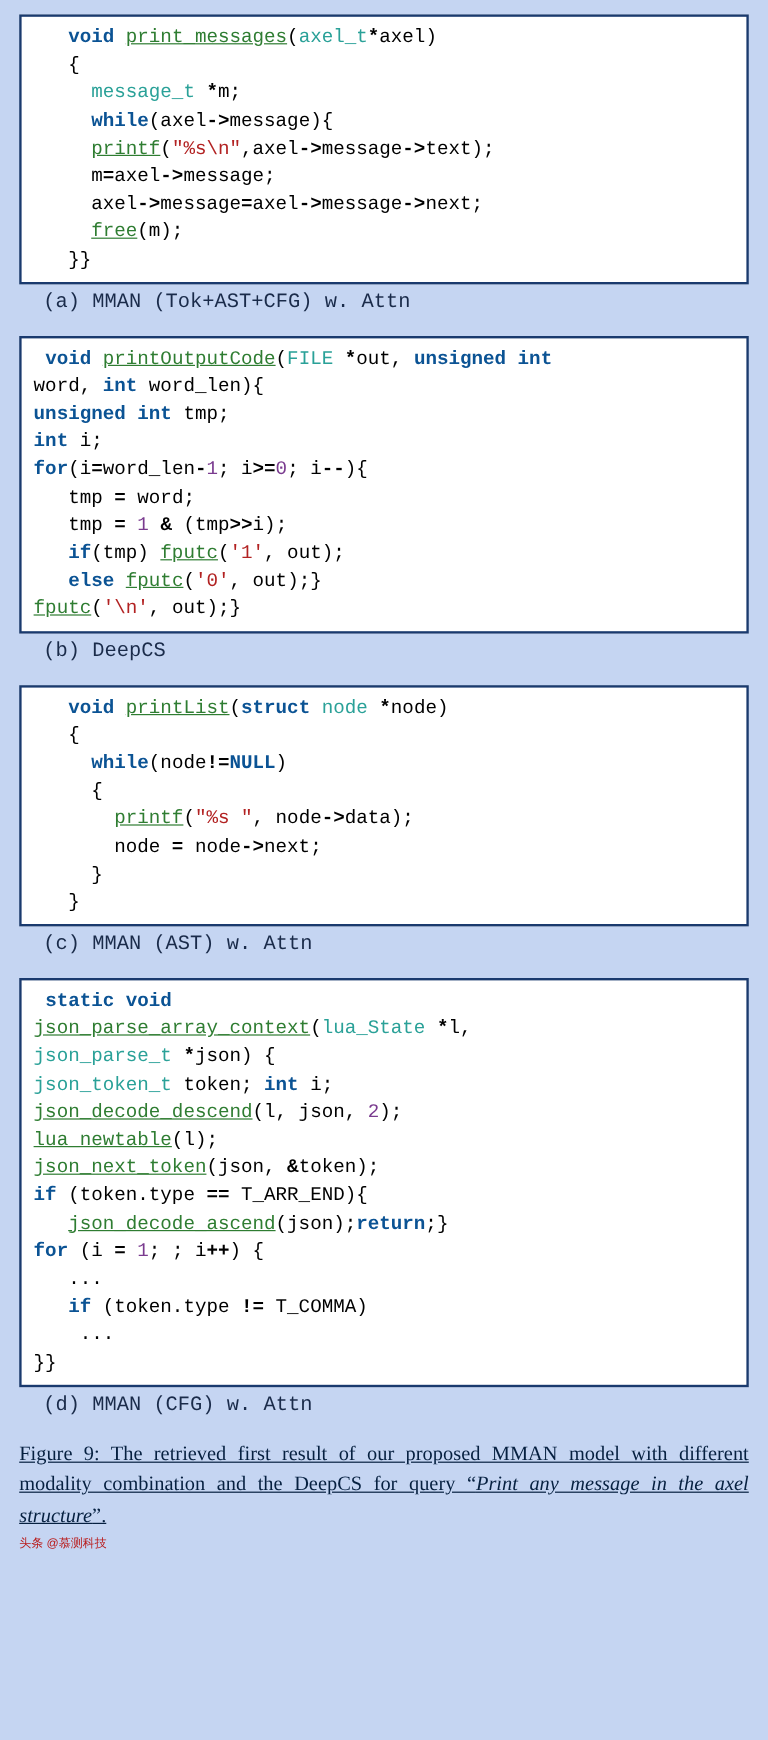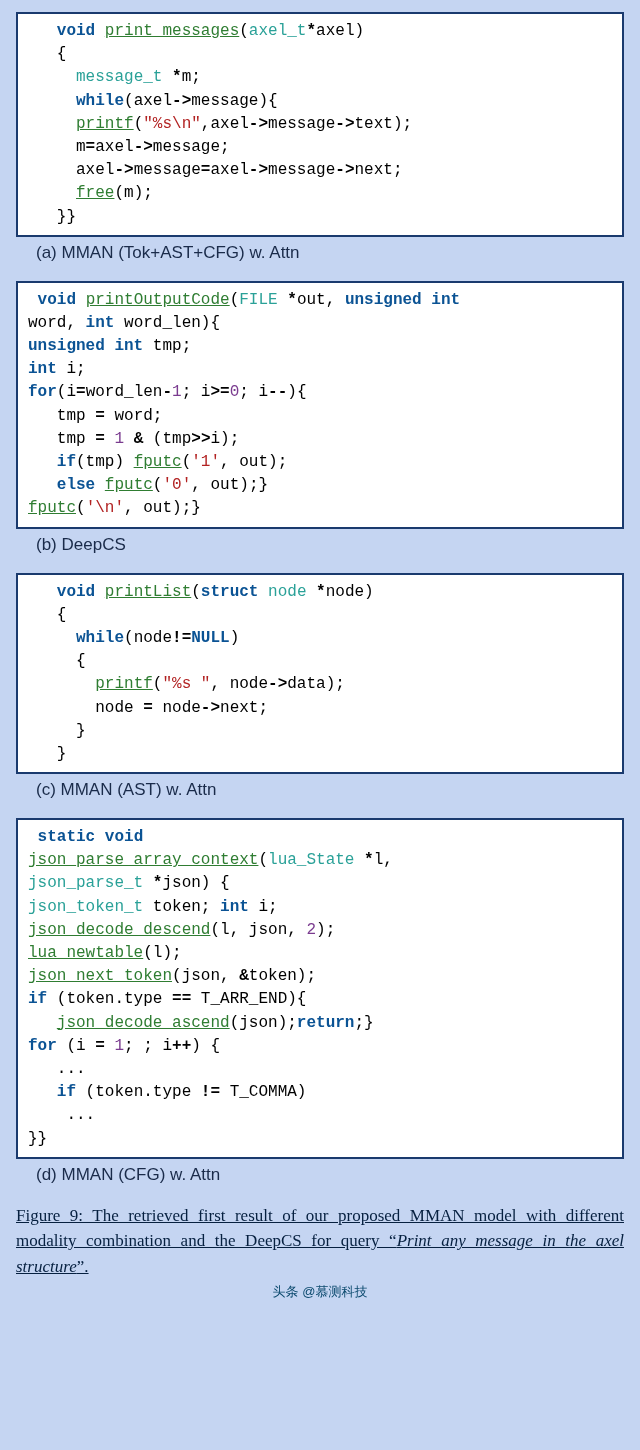--- a/index.html
+++ b/index.html
@@ -13,21 +13,21 @@
 .code-box {
   background: #fff;
   border: 2px solid #1a3a6e;
   padding: 6px 10px;
   margin-bottom: 6px;
   line-height: 1.45;
   white-space: pre;
   overflow: hidden;
 }
 .caption {
-  font-family: Liberation Sans, sans-serif;
+  font-family: Liberation Mono, monospace;
   font-size: 17px;
   color: #1a2b4a;
   margin: 2px 4px 18px 20px;
 }
 .footer-caption {
   font-family: Georgia, "Times New Roman", serif;
   font-size: 17px;
   color: #062040;
   line-height: 1.5;
   margin-top: 8px;
@@ -36,23 +36,23 @@
 }
 .footer-caption .italic { font-style: italic; }
 .kw-blue { color: #0b5394; font-weight: bold; }
 .kw-teal { color: #2aa198; }
 .green { color: #2f7d32; text-decoration: underline; }
 .op { color: #000; font-weight: bold; }
 .red { color: #b22222; }
 .num { color: #7a3b8f; }
 .watermark {
   font-family: Arial, sans-serif;
-  font-size: 13px;
-  color: #0c4a6e;
-  text-align: center;
+  font-size: 10px;
+  color: #b91c1c;
+  text-align: left;
   margin-top: 4px;
 }
 </style>
 </head>
 <body>
 
 <div>
   <div class="code-box">   <span class="kw-blue">void</span> <span class="green">print_messages</span>(<span class="kw-teal">axel_t</span><span class="op">*</span>axel)
    {
      <span class="kw-teal">message_t</span> <span class="op">*</span>m;

